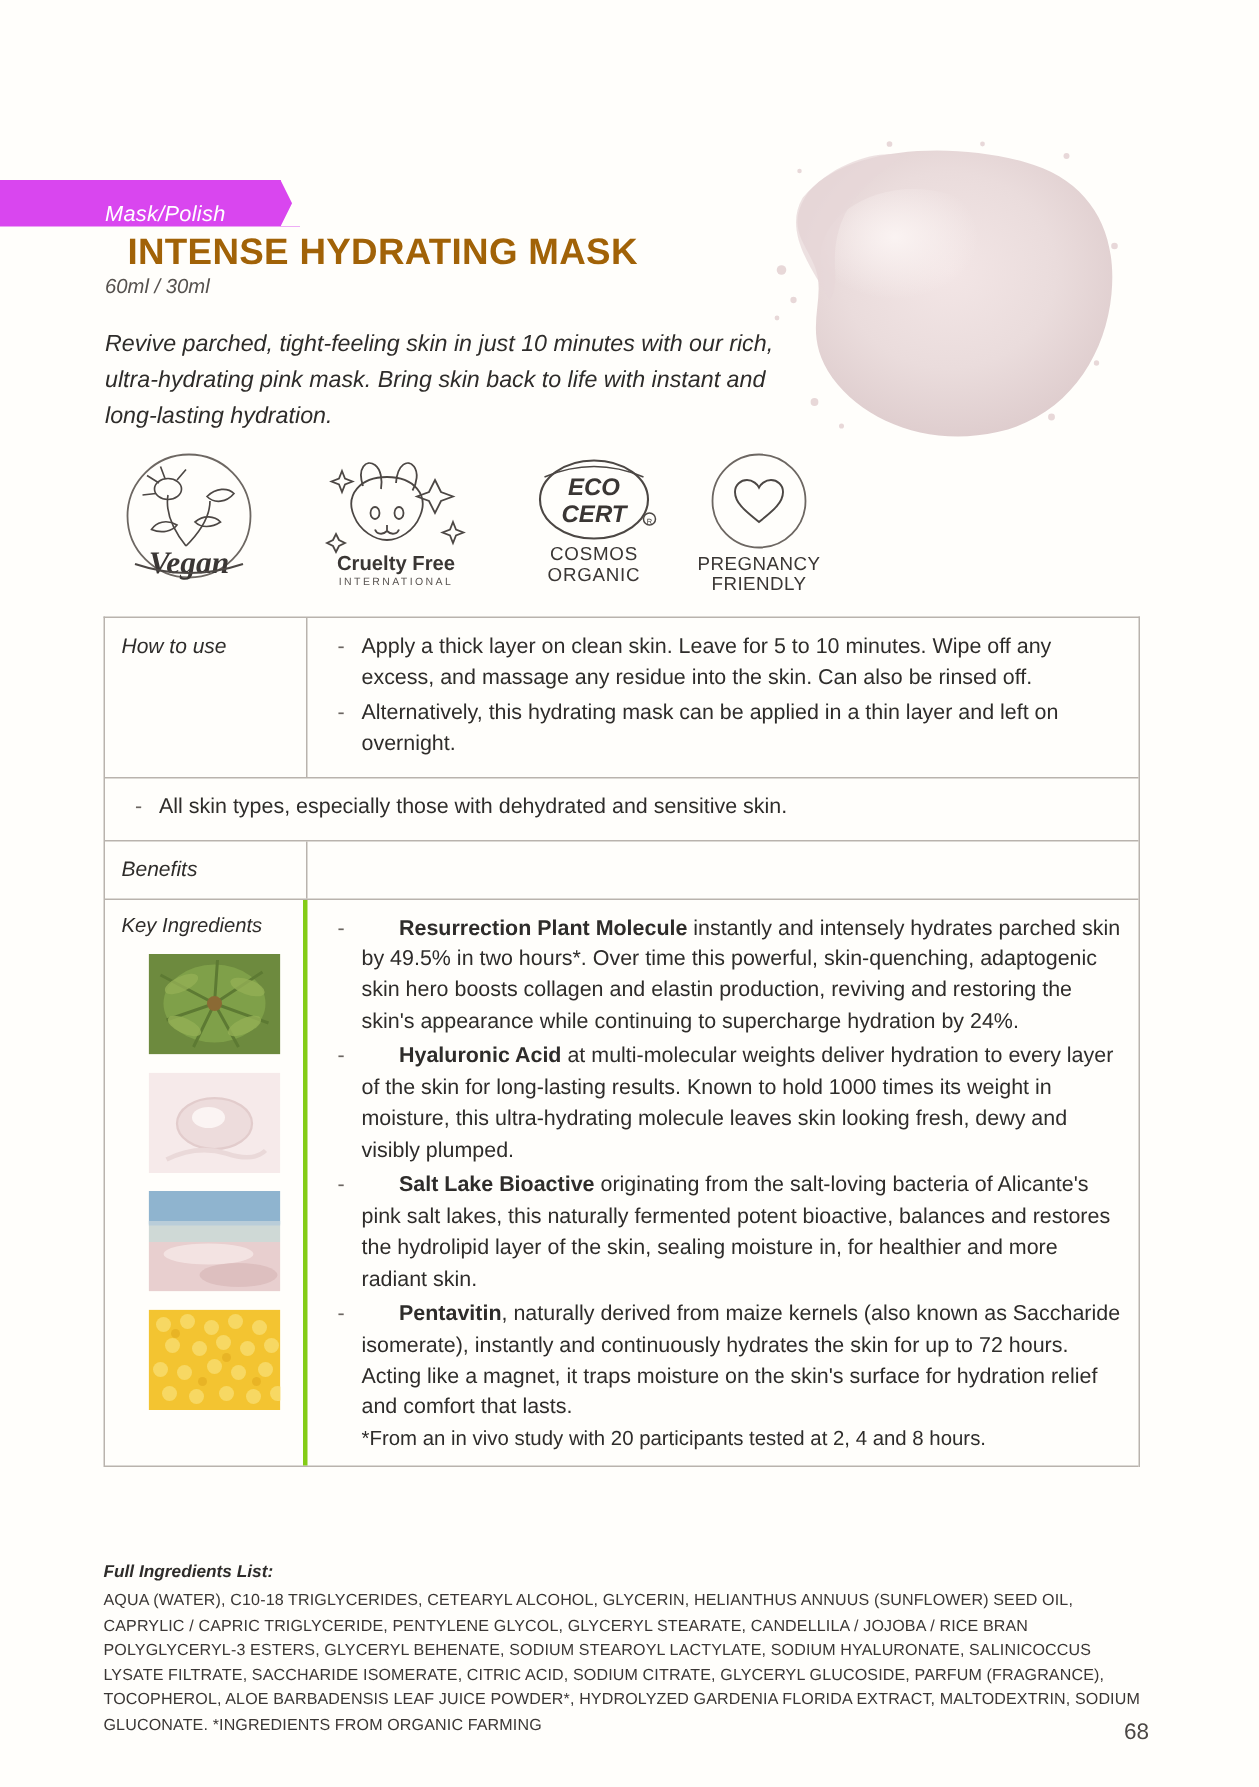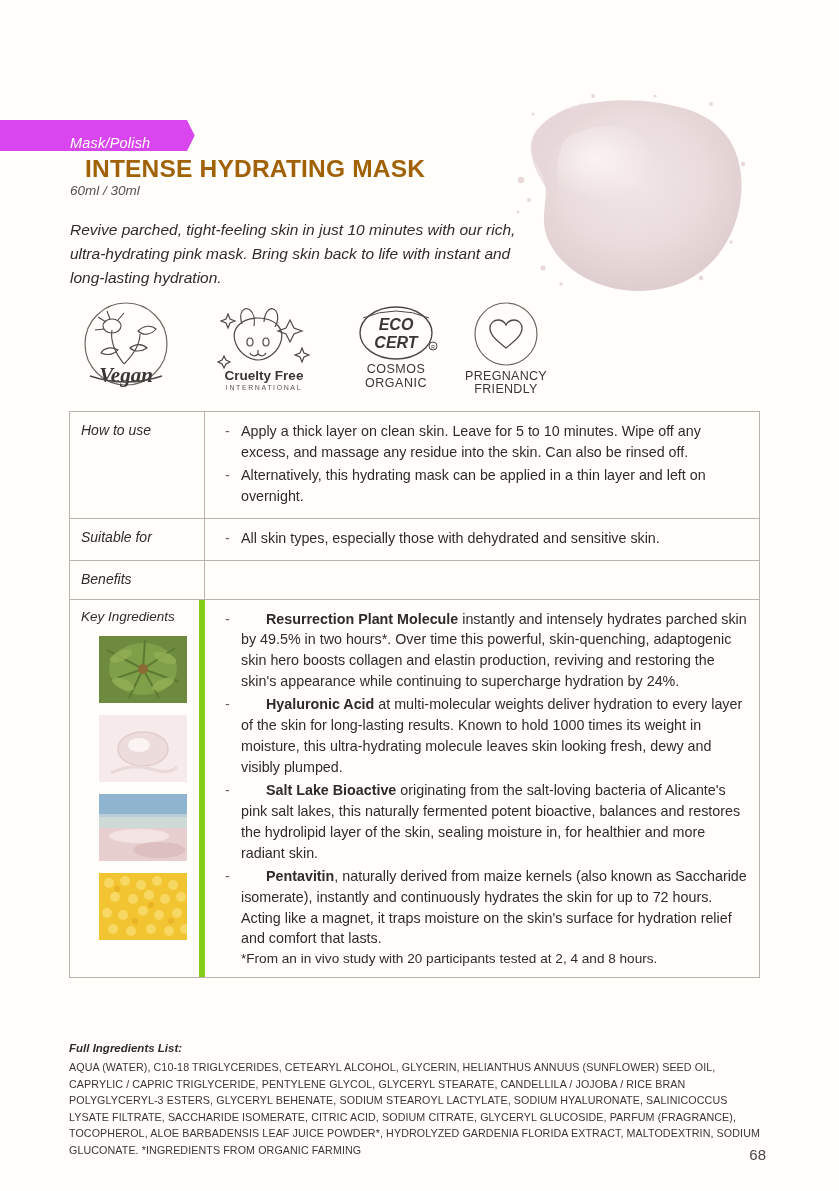--- a/index.html
+++ b/index.html
@@ -140,21 +140,21 @@
     left: 10px;
     top: 0;
     color: #6b6561;
   }
   .ing-name { font-weight: bold; margin-left: 25px; }
 
   
   .ki-label-cell {
     width: 135px;
     flex: none;
-    border-right: 6px solid #84cc16;
+    border-right: 3px solid #84cc16;
     padding: 9px 10px 10px 11px;
   }
   .ki-label {
     font-size: 13.5px;
     font-style: italic;
     margin-bottom: 12px;
   }
   .thumbs { display: flex; flex-direction: column; gap: 12px; padding-left: 18px; }
   .thumb { width: 88px; height: 67px; overflow: hidden; position: relative; }
   .note {
@@ -307,21 +307,20 @@
     <div class="cell-label">How to use</div>
     <div class="cell-body">
       <ul class="dash">
         <li>Apply a thick layer on clean skin. Leave for 5 to 10 minutes. Wipe off any excess, and massage any residue into the skin. Can also be rinsed off.</li>
         <li>Alternatively, this hydrating mask can be applied in a thin layer and left on overnight.</li>
       </ul>
     </div>
   </div>
 
   <div class="row">
-    <div class="cell-label">Suitable for</div>
     <div class="cell-body">
       <ul class="dash">
         <li>All skin types, especially those with dehydrated and sensitive skin.</li>
       </ul>
     </div>
   </div>
 
   <div class="row">
     <div class="cell-label">Benefits</div>
     <div class="cell-body">

